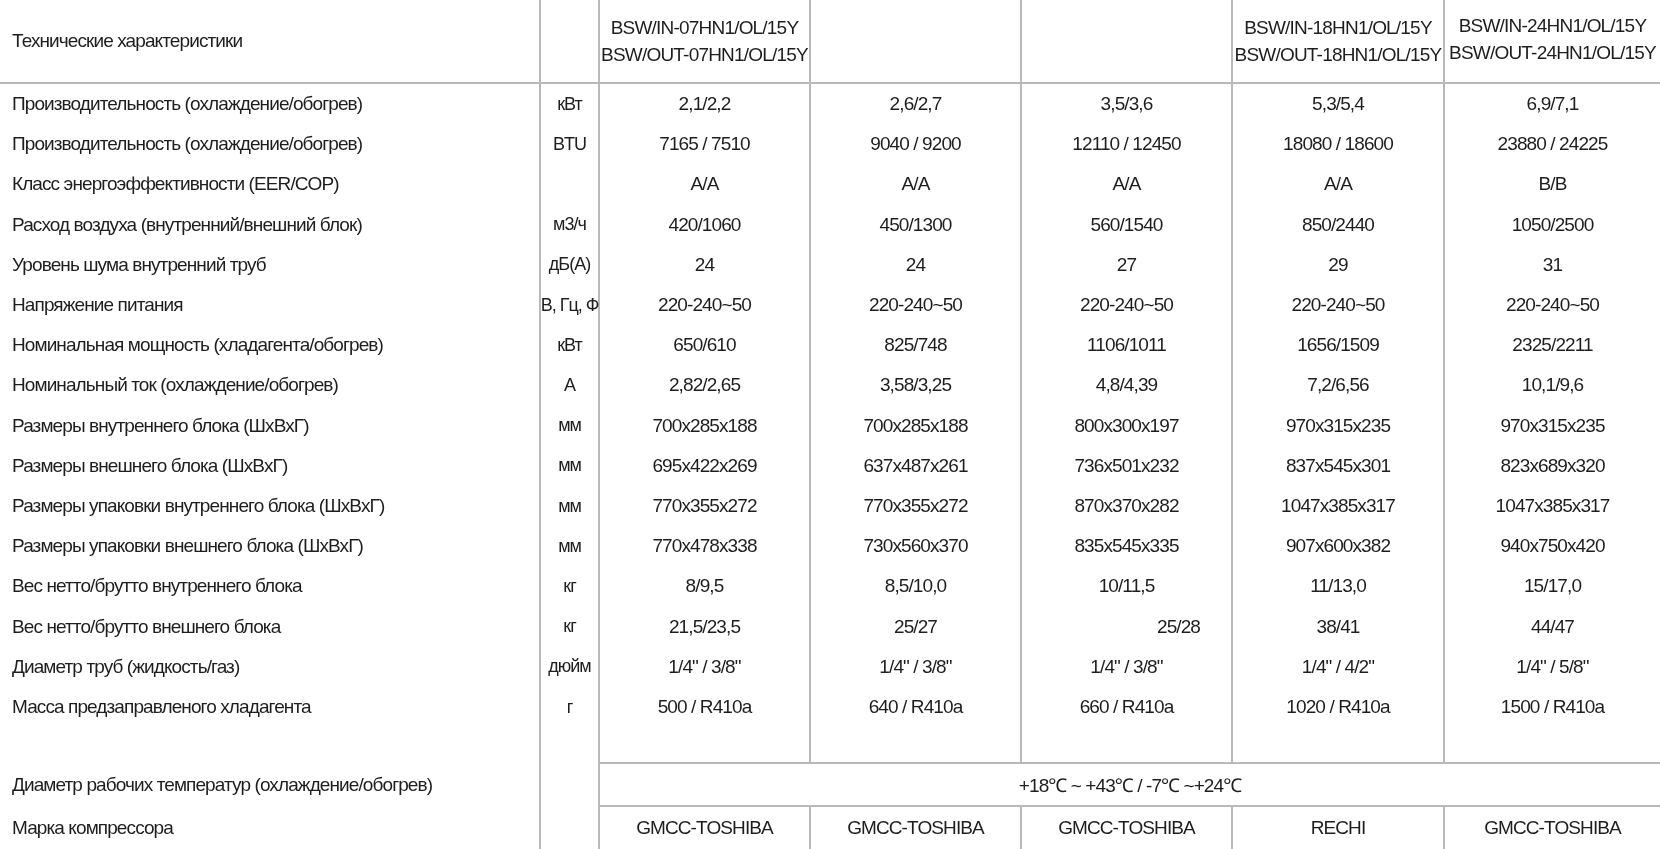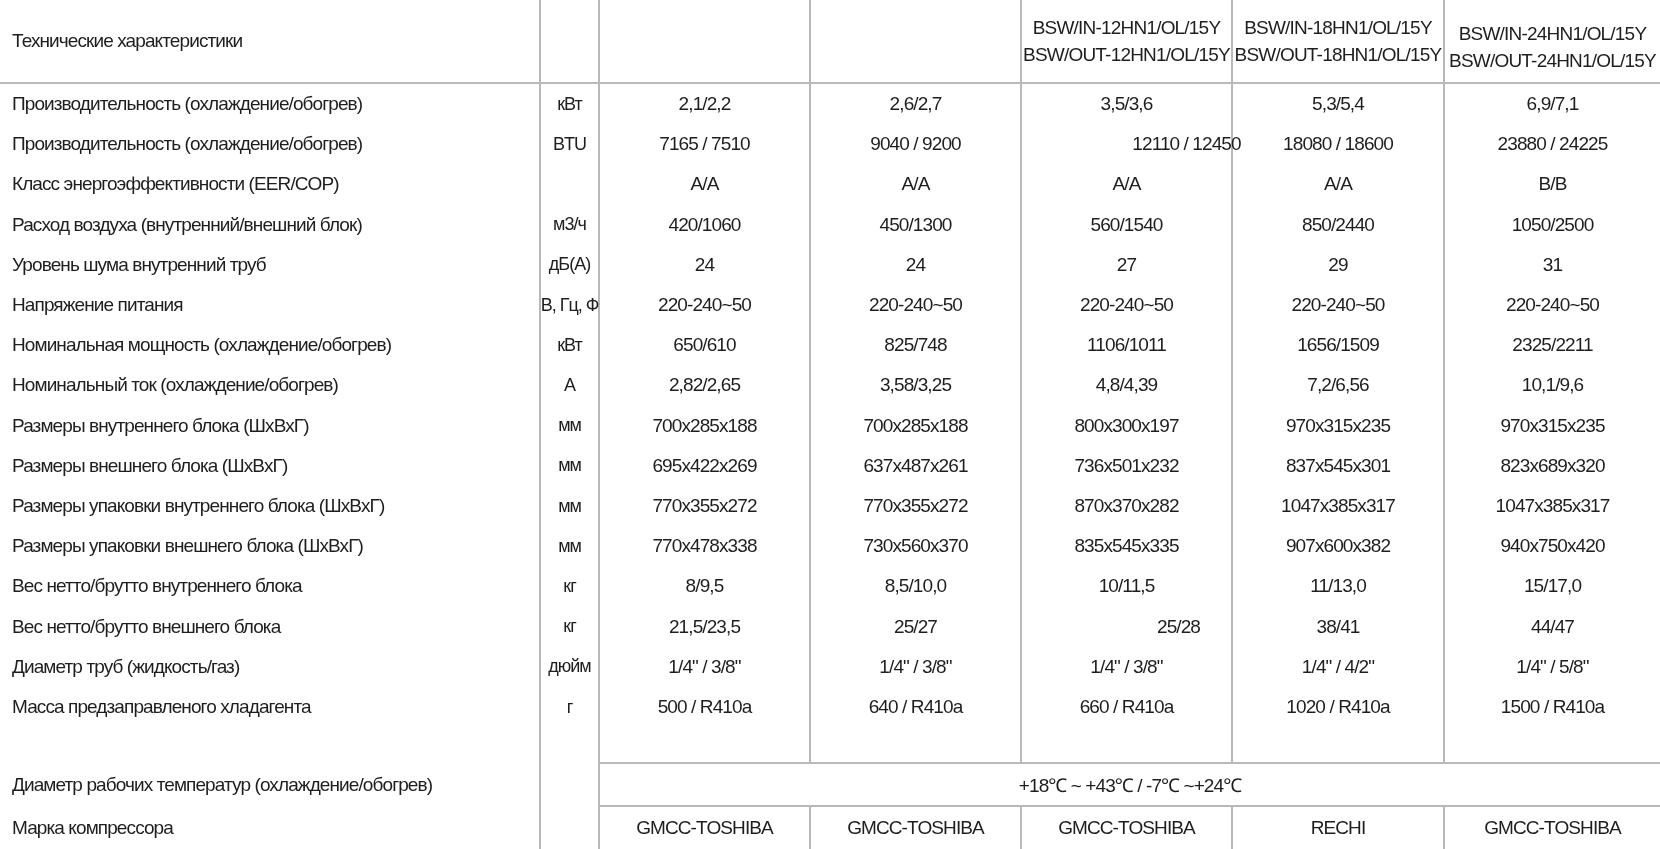--- a/index.html
+++ b/index.html
@@ -30,46 +30,46 @@
   <div class="vline" style="left:1020px;top:806px;bottom:0"></div>
   <div class="vline" style="left:1231px;top:806px;bottom:0"></div>
   <div class="vline" style="left:1443px;top:806px;bottom:0"></div>
 
   <div class="hline" style="left:0;width:1660px;top:82px"></div>
   <div class="hline" style="left:599px;width:1061px;top:762px"></div>
   <div class="hline" style="left:599px;width:1061px;top:805px"></div>
 
   <div class="cell label" style="left:0;top:0;width:539px;height:82px">Технические характеристики</div>
 
-  <div class="cell center hdr" style="left:1022px;top:0;width:209px;height:82px">
-    <span>BSW/IN-12HN1/OL/15Y</span>
-    <span>BSW/OUT-12HN1/OL/15Y</span>
+  <div class="cell center hdr" style="left:600px;top:0;width:209px;height:82px">
+    <span>BSW/IN-07HN1/OL/15Y</span>
+    <span>BSW/OUT-07HN1/OL/15Y</span>
   </div>
   <div class="cell center hdr" style="left:1233px;top:0;width:210px;height:82px">
     <span>BSW/IN-18HN1/OL/15Y</span>
     <span>BSW/OUT-18HN1/OL/15Y</span>
   </div>
-  <div class="cell center hdr" style="left:1445px;top:12px;width:215px;height:69px">
+  <div class="cell center hdr" style="left:1445px;top:4px;width:215px;height:69px">
     <span>BSW/IN-24HN1/OL/15Y</span>
     <span>BSW/OUT-24HN1/OL/15Y</span>
   </div>
 
   <div id="rows">
       <div class="cell label" style="left:0;top:84.0px;width:539px;height:40.2px">Производительность (охлаждение/обогрев)</div>
       <div class="cell center unit" style="left:541px;top:84.0px;width:57px;height:40.2px">кВт</div>
       <div class="cell center" style="left:600px;top:84.0px;width:209px;height:40.2px">2,1/2,2</div>
       <div class="cell center" style="left:811px;top:84.0px;width:209px;height:40.2px">2,6/2,7</div>
       <div class="cell center" style="left:1022px;top:84.0px;width:209px;height:40.2px">3,5/3,6</div>
       <div class="cell center" style="left:1233px;top:84.0px;width:210px;height:40.2px">5,3/5,4</div>
       <div class="cell center" style="left:1445px;top:84.0px;width:215px;height:40.2px">6,9/7,1</div>
       <div class="cell label" style="left:0;top:124.2px;width:539px;height:40.2px">Производительность (охлаждение/обогрев)</div>
       <div class="cell center unit" style="left:541px;top:124.2px;width:57px;height:40.2px">BTU</div>
       <div class="cell center" style="left:600px;top:124.2px;width:209px;height:40.2px">7165 / 7510</div>
       <div class="cell center" style="left:811px;top:124.2px;width:209px;height:40.2px">9040 / 9200</div>
-      <div class="cell center" style="left:1082px;top:124.2px;width:209px;height:40.2px">12110 / 12450</div>
+      <div class="cell center" style="left:1022px;top:124.2px;width:209px;height:40.2px">12110 / 12450</div>
       <div class="cell center" style="left:1233px;top:124.2px;width:210px;height:40.2px">18080 / 18600</div>
       <div class="cell center" style="left:1445px;top:124.2px;width:215px;height:40.2px">23880 / 24225</div>
       <div class="cell label" style="left:0;top:164.4px;width:539px;height:40.2px">Класс энергоэффективности (EER/COP)</div>
       <div class="cell center unit" style="left:541px;top:164.4px;width:57px;height:40.2px"></div>
       <div class="cell center" style="left:600px;top:164.4px;width:209px;height:40.2px">A/A</div>
       <div class="cell center" style="left:811px;top:164.4px;width:209px;height:40.2px">A/A</div>
       <div class="cell center" style="left:1022px;top:164.4px;width:209px;height:40.2px">A/A</div>
       <div class="cell center" style="left:1233px;top:164.4px;width:210px;height:40.2px">A/A</div>
       <div class="cell center" style="left:1445px;top:164.4px;width:215px;height:40.2px">B/B</div>
       <div class="cell label" style="left:0;top:204.6px;width:539px;height:40.2px">Расход воздуха (внутренний/внешний блок)</div>
@@ -86,21 +86,21 @@
       <div class="cell center" style="left:1022px;top:244.8px;width:209px;height:40.2px">27</div>
       <div class="cell center" style="left:1233px;top:244.8px;width:210px;height:40.2px">29</div>
       <div class="cell center" style="left:1445px;top:244.8px;width:215px;height:40.2px">31</div>
       <div class="cell label" style="left:0;top:285.0px;width:539px;height:40.2px">Напряжение питания</div>
       <div class="cell center unit" style="left:541px;top:285.0px;width:57px;height:40.2px">В, Гц, Ф</div>
       <div class="cell center" style="left:600px;top:285.0px;width:209px;height:40.2px">220-240~50</div>
       <div class="cell center" style="left:811px;top:285.0px;width:209px;height:40.2px">220-240~50</div>
       <div class="cell center" style="left:1022px;top:285.0px;width:209px;height:40.2px">220-240~50</div>
       <div class="cell center" style="left:1233px;top:285.0px;width:210px;height:40.2px">220-240~50</div>
       <div class="cell center" style="left:1445px;top:285.0px;width:215px;height:40.2px">220-240~50</div>
-      <div class="cell label" style="left:0;top:325.2px;width:539px;height:40.2px">Номинальная мощность (охлаждение/обогрев)</div>
+      <div class="cell label" style="left:0;top:325.2px;width:539px;height:40.2px">Номинальная мощность (хладагента/обогрев)</div>
       <div class="cell center unit" style="left:541px;top:325.2px;width:57px;height:40.2px">кВт</div>
       <div class="cell center" style="left:600px;top:325.2px;width:209px;height:40.2px">650/610</div>
       <div class="cell center" style="left:811px;top:325.2px;width:209px;height:40.2px">825/748</div>
       <div class="cell center" style="left:1022px;top:325.2px;width:209px;height:40.2px">1106/1011</div>
       <div class="cell center" style="left:1233px;top:325.2px;width:210px;height:40.2px">1656/1509</div>
       <div class="cell center" style="left:1445px;top:325.2px;width:215px;height:40.2px">2325/2211</div>
       <div class="cell label" style="left:0;top:365.4px;width:539px;height:40.2px">Номинальный ток (охлаждение/обогрев)</div>
       <div class="cell center unit" style="left:541px;top:365.4px;width:57px;height:40.2px">А</div>
       <div class="cell center" style="left:600px;top:365.4px;width:209px;height:40.2px">2,82/2,65</div>
       <div class="cell center" style="left:811px;top:365.4px;width:209px;height:40.2px">3,58/3,25</div>

